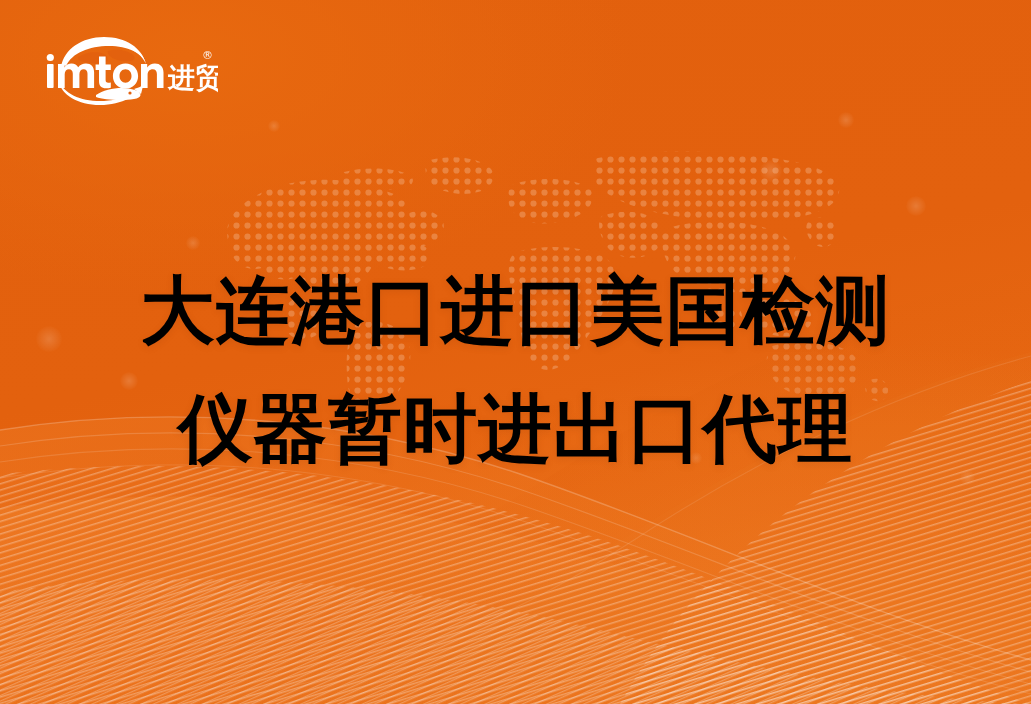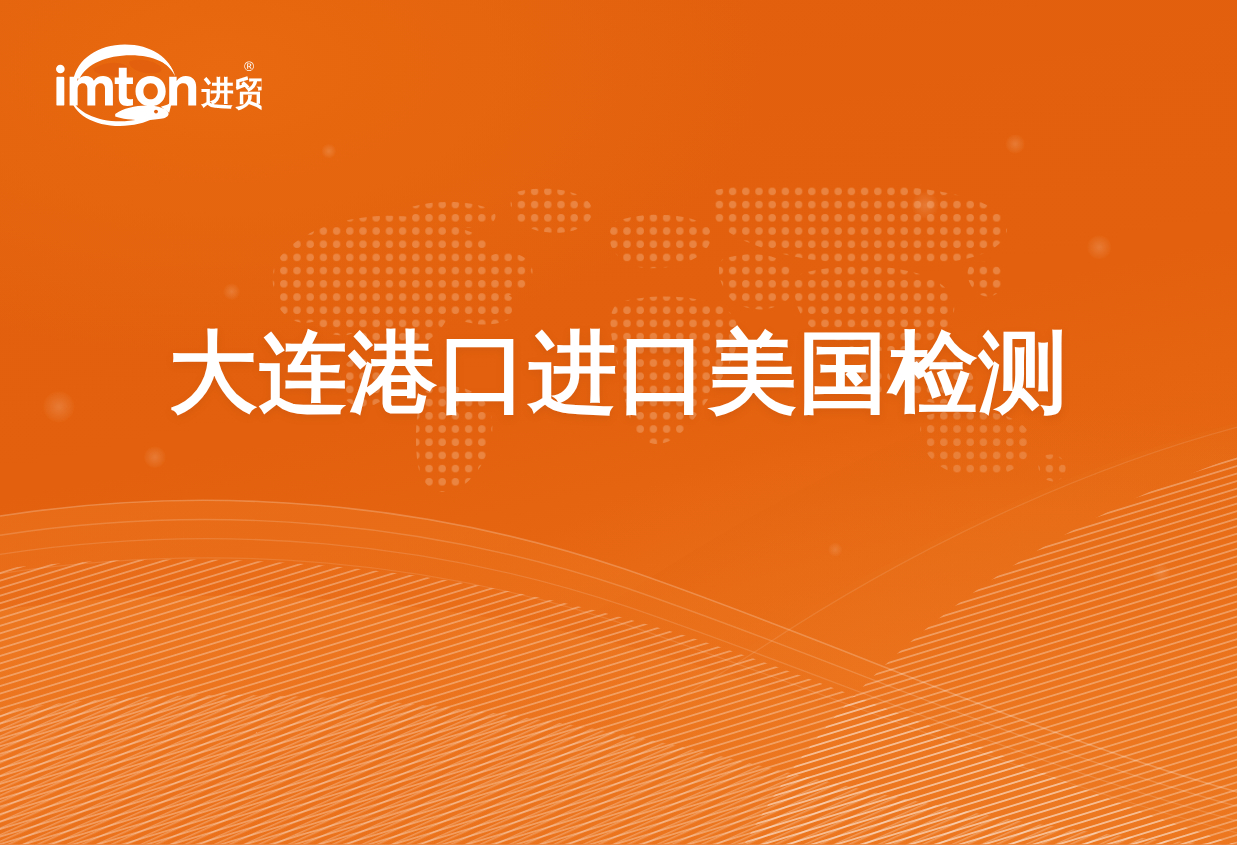--- a/index.html
+++ b/index.html
@@ -72,21 +72,21 @@
   }
   .logo-mark svg { display: block; width: 176px; height: 76px; }
 
   
   .headline {
     position: absolute;
     left: 0;
     top: 252px;
     width: 1031px;
     text-align: center;
-    color: #ffffff;
+    color: #000000;
     font-weight: 700;
     font-size: 74px;
     line-height: 118px;
     letter-spacing: 1px;
     text-shadow: 0 2px 7px rgba(120,45,0,0.13);
     font-family: "Liberation Sans", "DejaVu Sans", sans-serif;
   }
   .headline .hl-line { display: block; white-space: nowrap; }
 </style>
 </head>
@@ -280,15 +280,16 @@
         </g>
 
         <text x="126" y="56" font-family="'DejaVu Sans','Liberation Sans',sans-serif" font-size="27" font-weight="700" fill="#ffffff">进贸通</text>
         <text x="160" y="28" font-family="'DejaVu Sans','Liberation Sans',sans-serif" font-size="11" fill="#ffffff" opacity="0.95">®</text>
       </svg>
     </div>
   </div>
 
   <div class="headline">
     <span class="hl-line">大连港口进口美国检测</span>
+    <span class="hl-line">仪器暂时进出口代理</span>
   </div>
 
 </div>
 
 </body></html>

